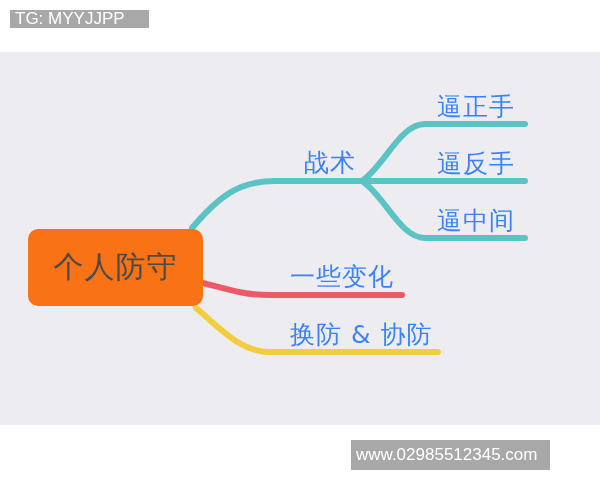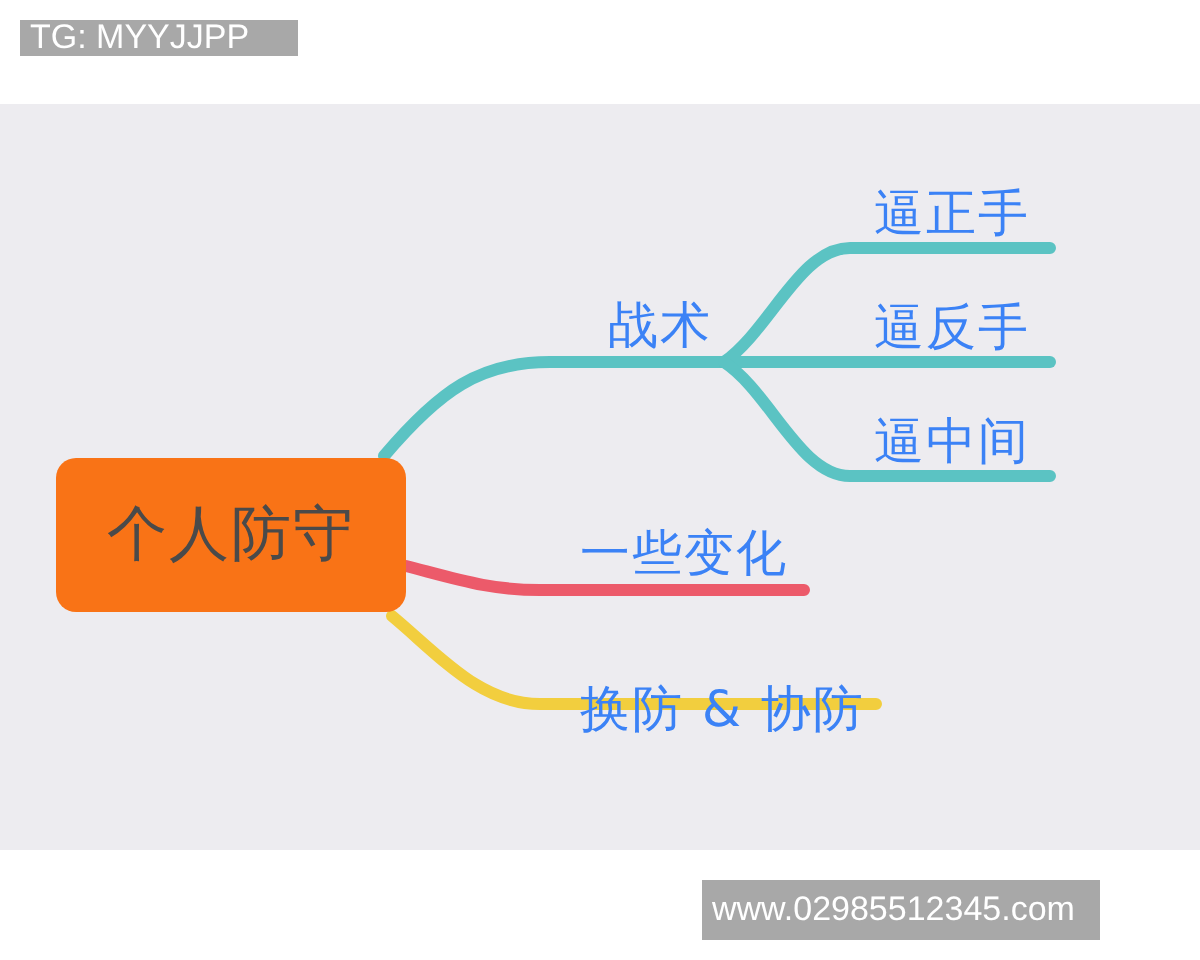--- a/index.html
+++ b/index.html
@@ -55,15 +55,15 @@
   <span>个人防守</span>
 </div>
 
 <div class="label" style="left:304px; top:146px;">战术</div>
 
 <div class="label" style="left:437px; top:90px;">逼正手</div>
 <div class="label" style="left:437px; top:147px;">逼反手</div>
 <div class="label" style="left:437px; top:204px;">逼中间</div>
 
 <div class="label" style="left:290px; top:260px;">一些变化</div>
-<div class="label" style="left:290px; top:318px;margin-top:20px;">换防 &amp; 协防</div>
+<div class="label" style="left:290px; top:318px;">换防 &amp; 协防</div>
 
 <div class="wm" style="left:351px; top:440px; width:199px; height:30px;">www.02985512345.com</div>
 
 </body></html>

